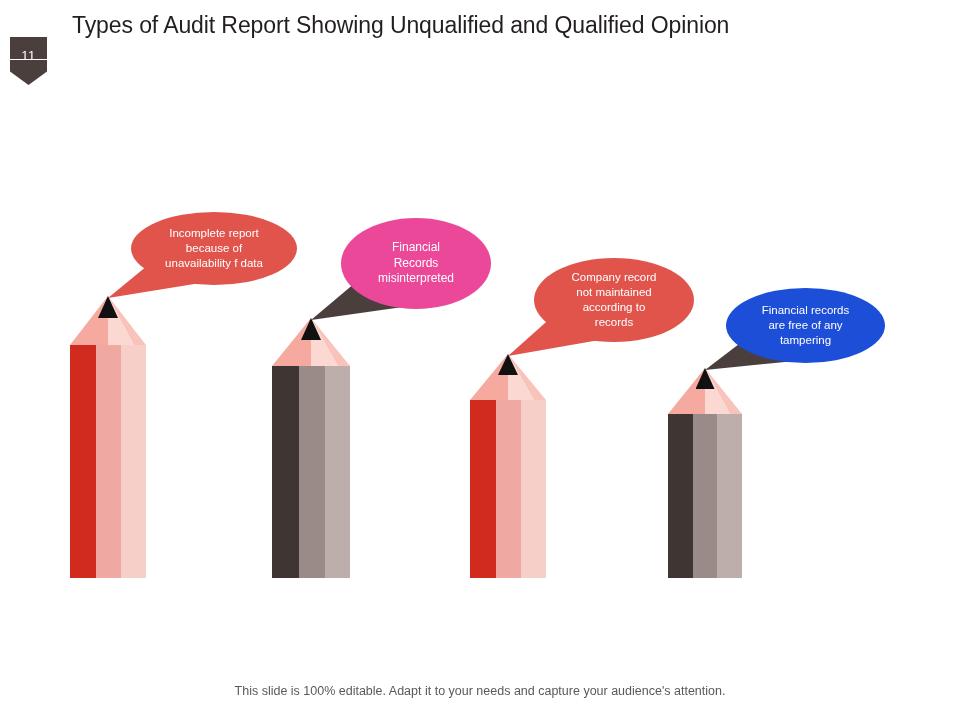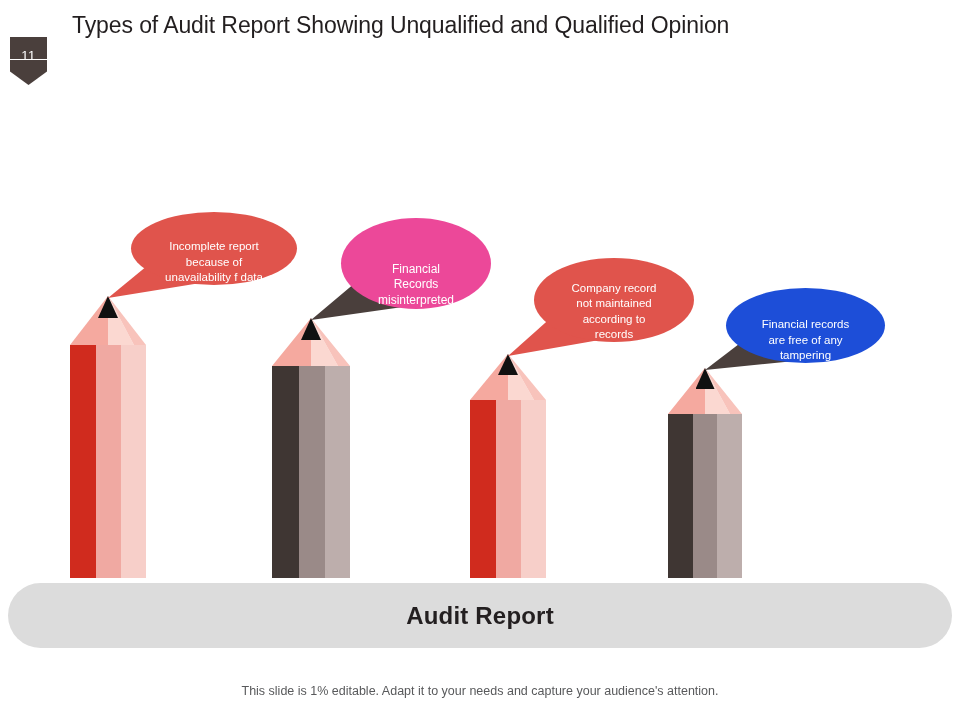--- a/index.html
+++ b/index.html
@@ -31,21 +31,21 @@
   
   .pencil{position:absolute;}
   .p-body{position:absolute;left:0;display:flex;}
   .p-body i{display:block;height:100%;}
   .p-cone{position:absolute;left:0;top:0;}
   .p-lead{position:absolute;}
 
   
   .bubble{
     position:absolute;border-radius:50%;
-    display:flex;align-items:flex-end;justify-content:center;
+    display:flex;align-items:center;justify-content:center;
     text-align:center;color:#ffffff;box-sizing:border-box;
   }
   .bubble .btxt{
     display:block;line-height:1.32;padding:0 14px;
     white-space:pre-line;
   }
   .tail{position:absolute;width:0;height:0;}
 
   
   .bottombar{
@@ -145,19 +145,16 @@
         </div>
       </div>
       <div class="tail" style="left: 705px; top: 334.5px; width: 84.6px; height: 35.5px; clip-path: polygon(54.89% 0%, 100% 76.06%, 0% 100%); background: rgb(74, 63, 60);"></div>
       <div class="bubble" style="left: 726px; top: 288px; width: 159px; height: 75px; background: #1d4ed8;">
         <span class="btxt" style="font-size: 11.5px;">Financial records
 are free of any
 tampering</span>
       </div>
     </div>
 
-  <div class="bottombar">
-    <span>Audit Report</span>
-  </div>
 
-  <div class="footer">This slide is 1% editable. Adapt it to your needs and capture your audience's attention.</div>
+  <div class="footer">This slide is 100% editable. Adapt it to your needs and capture your audience's attention.</div>
 
 </div>
 
 </body></html>

